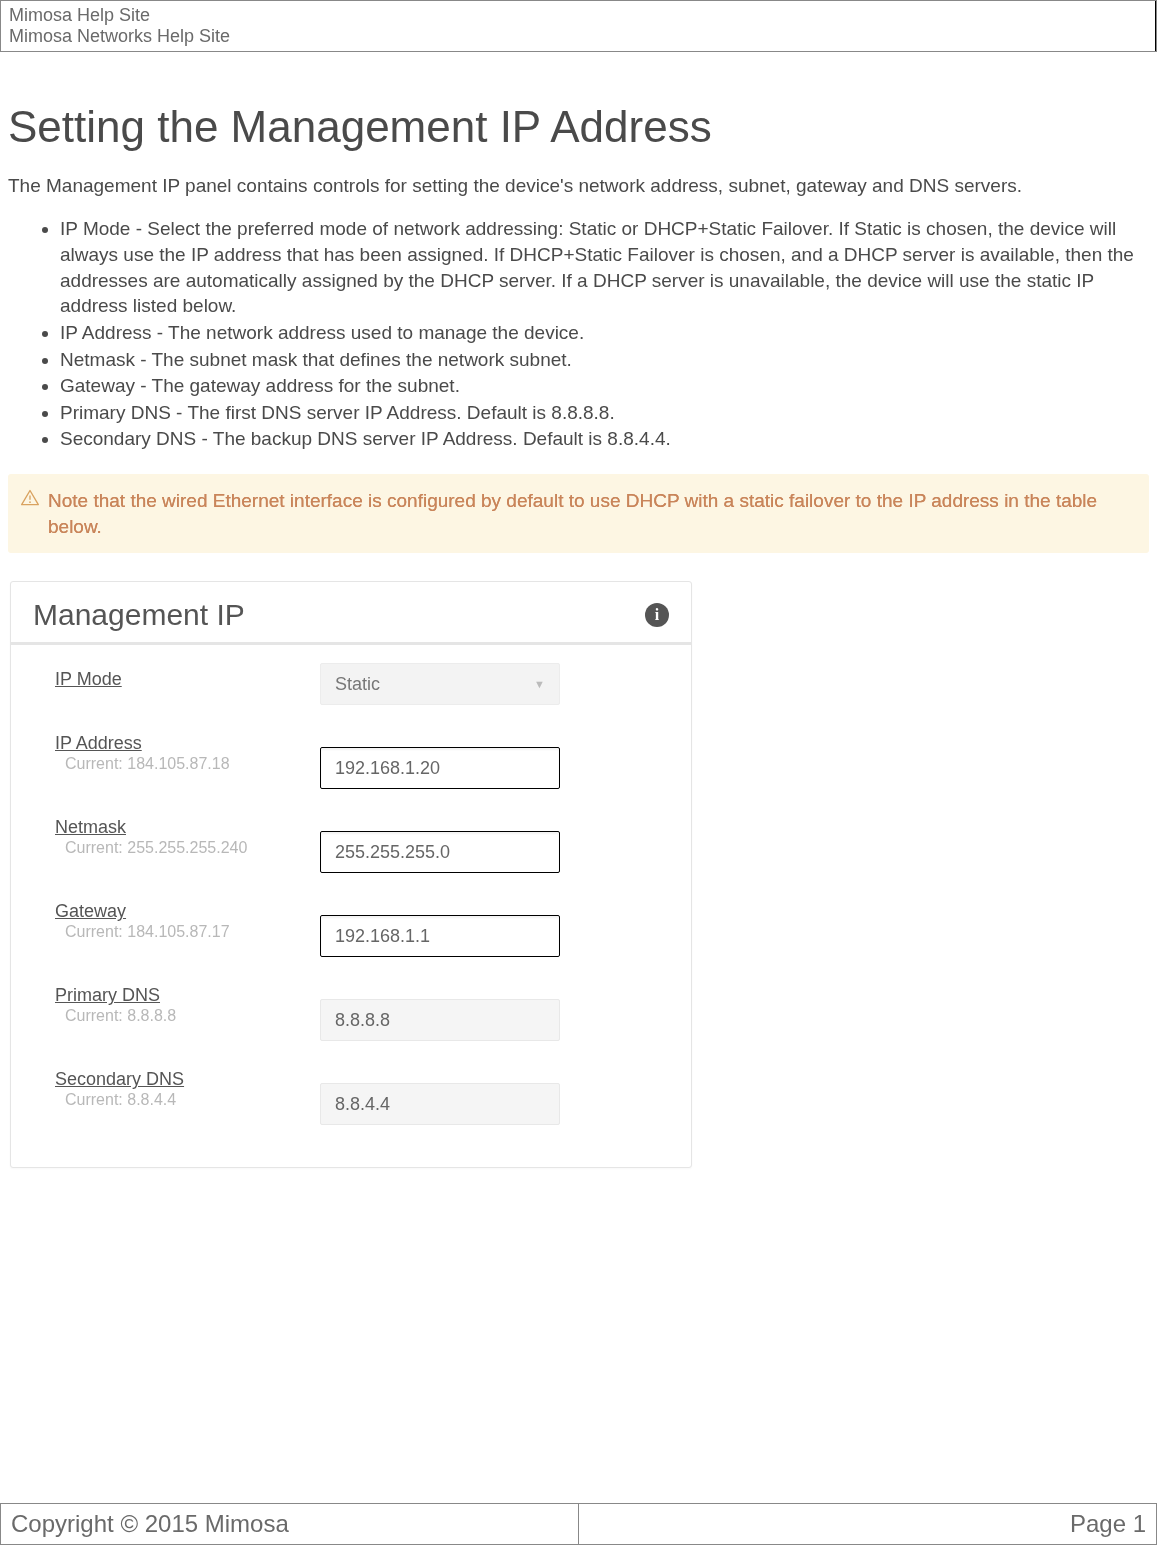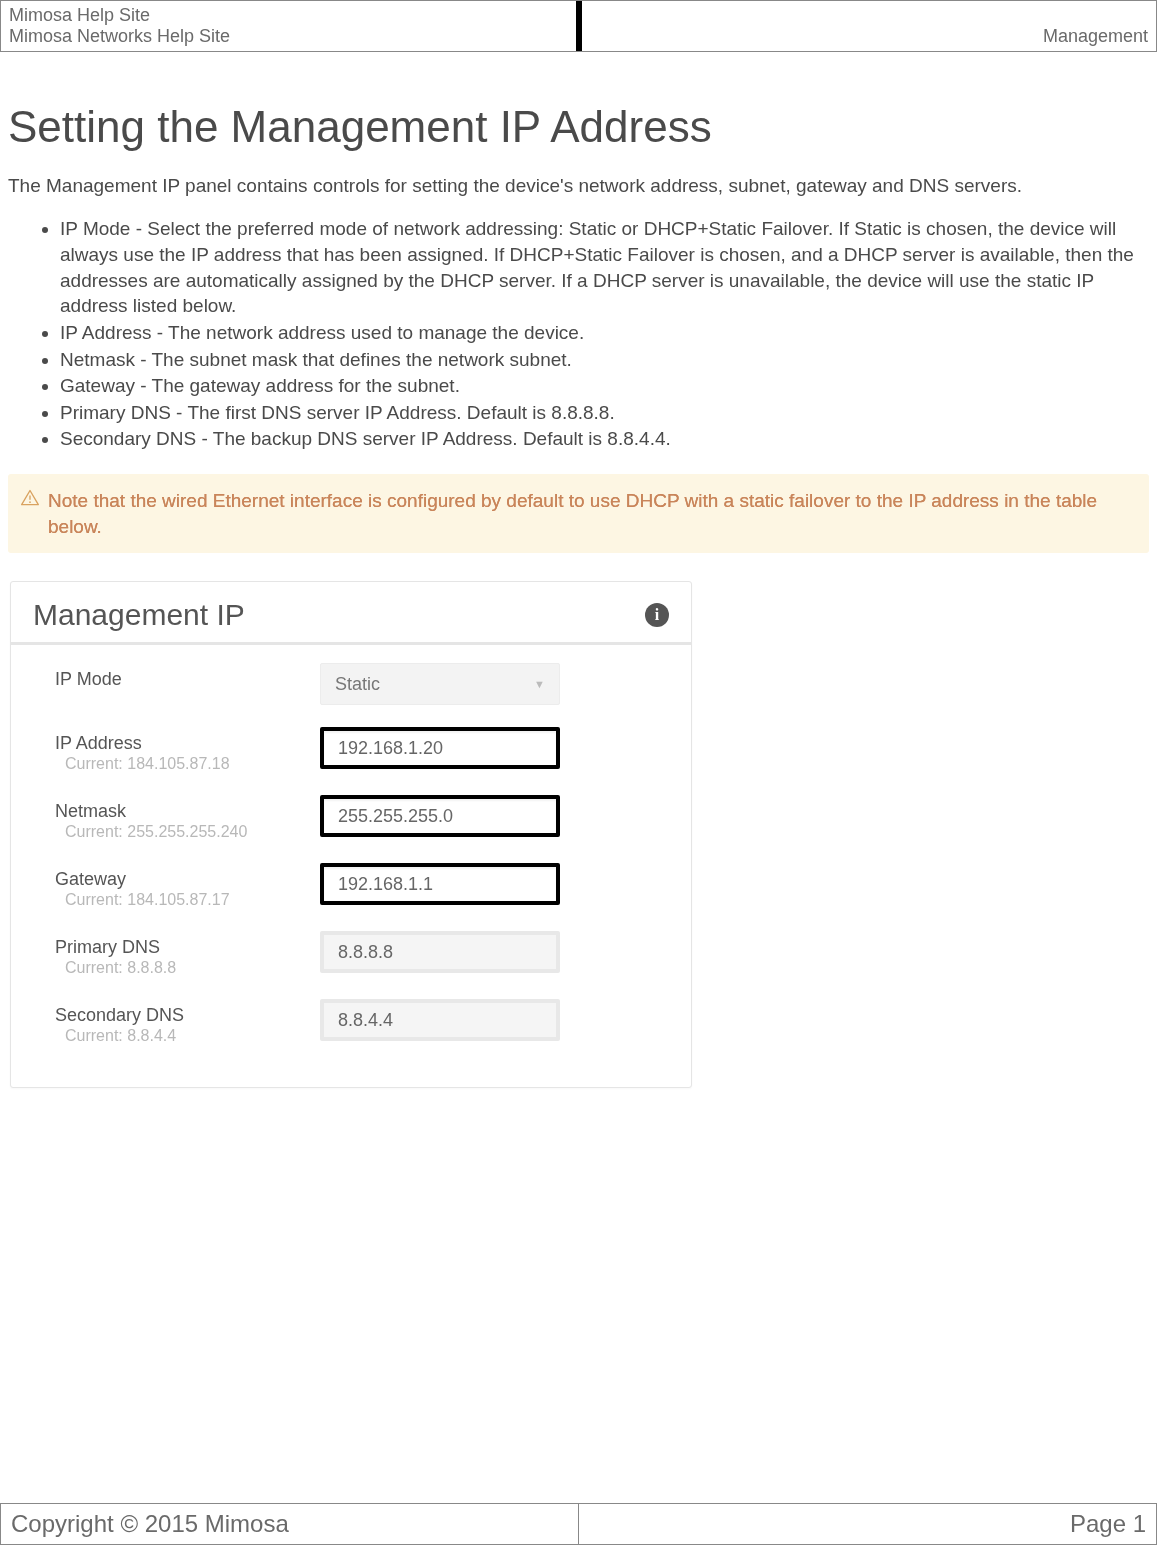--- a/index.html
+++ b/index.html
@@ -16,21 +16,21 @@
     width: 100%;
     border: 1px solid #888;
   }
   .top-header .left, .top-header .right {
     padding: 4px 8px;
     font-size: 18px;
     color: #6a6a6a;
   }
   .top-header .left {
     flex: 1;
-    border-right: 6px solid #000000;
+    border-right: 1px solid #000000;
   }
   .top-header .left .l1 { display:block; }
   .top-header .left .l2 { display:block; }
   .top-header .right {
     flex: 1;
     text-align: right;
     display:flex;
     align-items:flex-end;
     justify-content:flex-end;
   }
@@ -114,20 +114,21 @@
     align-items:flex-start;
     margin-bottom: 22px;
   }
   .form-row .labels {
     width: 265px;
     padding-top: 6px;
   }
   .form-row .labels .main-label {
     font-size: 18px;
     color: #555;
+    text-decoration: underline;
   }
   .form-row .labels .sub-label {
     font-size: 16px;
     color: #b8b8b8;
     margin-top: 1px;
     margin-left: 10px;
   }
   .form-row .control {
     flex: 0 0 240px;
   }
@@ -144,27 +145,28 @@
     color: #777;
     font-size: 18px;
   }
   .select-ctl .chev {
     color: #bbb;
     font-size: 11px;
   }
   .input-ctl {
     width: 240px;
     height: 42px;
-    border: 4px solid #000000;
+    border: 1px solid #000000;
     border-radius: 2px;
     padding: 0 14px;
     font-size: 18px;
     color: #666;
     background:#fff;
     box-shadow: inset 0 2px 2px rgba(0,0,0,0.05);
+    margin-top: 20px;
   }
   .input-ctl.flat {
     border-color: #e8e8e8;
     background:#f5f5f5;
     box-shadow:none;
   }
   .bottom-footer {
     position: absolute;
     bottom: 0; left: 0; right: 0;
     display:flex;
@@ -179,23 +181,20 @@
   .bottom-footer .fl { border-right: 1px solid #888; }
   .bottom-footer .fr { text-align: right; }
 </style>
 </head>
 <body>
 
 <div class="top-header">
   <div class="left">
     <span class="l1">Mimosa Help Site</span>
     <span class="l2">Mimosa Networks Help Site</span>
-  </div>
-  <div class="right">
-    <span>Management</span>
   </div>
 </div>
 
 <div class="content">
   <h1 class="page-title">Setting the Management IP Address</h1>
   <p class="intro">The Management IP panel contains controls for setting the device's network address, subnet, gateway and DNS servers.</p>
 
   <ul class="defs">
     <li>IP Mode - Select the preferred mode of network addressing: Static or DHCP+Static Failover. If Static is chosen, the device will always use the IP address that has been assigned. If DHCP+Static Failover is chosen, and a DHCP server is available, then the addresses are automatically assigned by the DHCP server. If a DHCP server is unavailable, the device will use the static IP address listed below.</li>
     <li>IP Address - The network address used to manage the device.</li>

